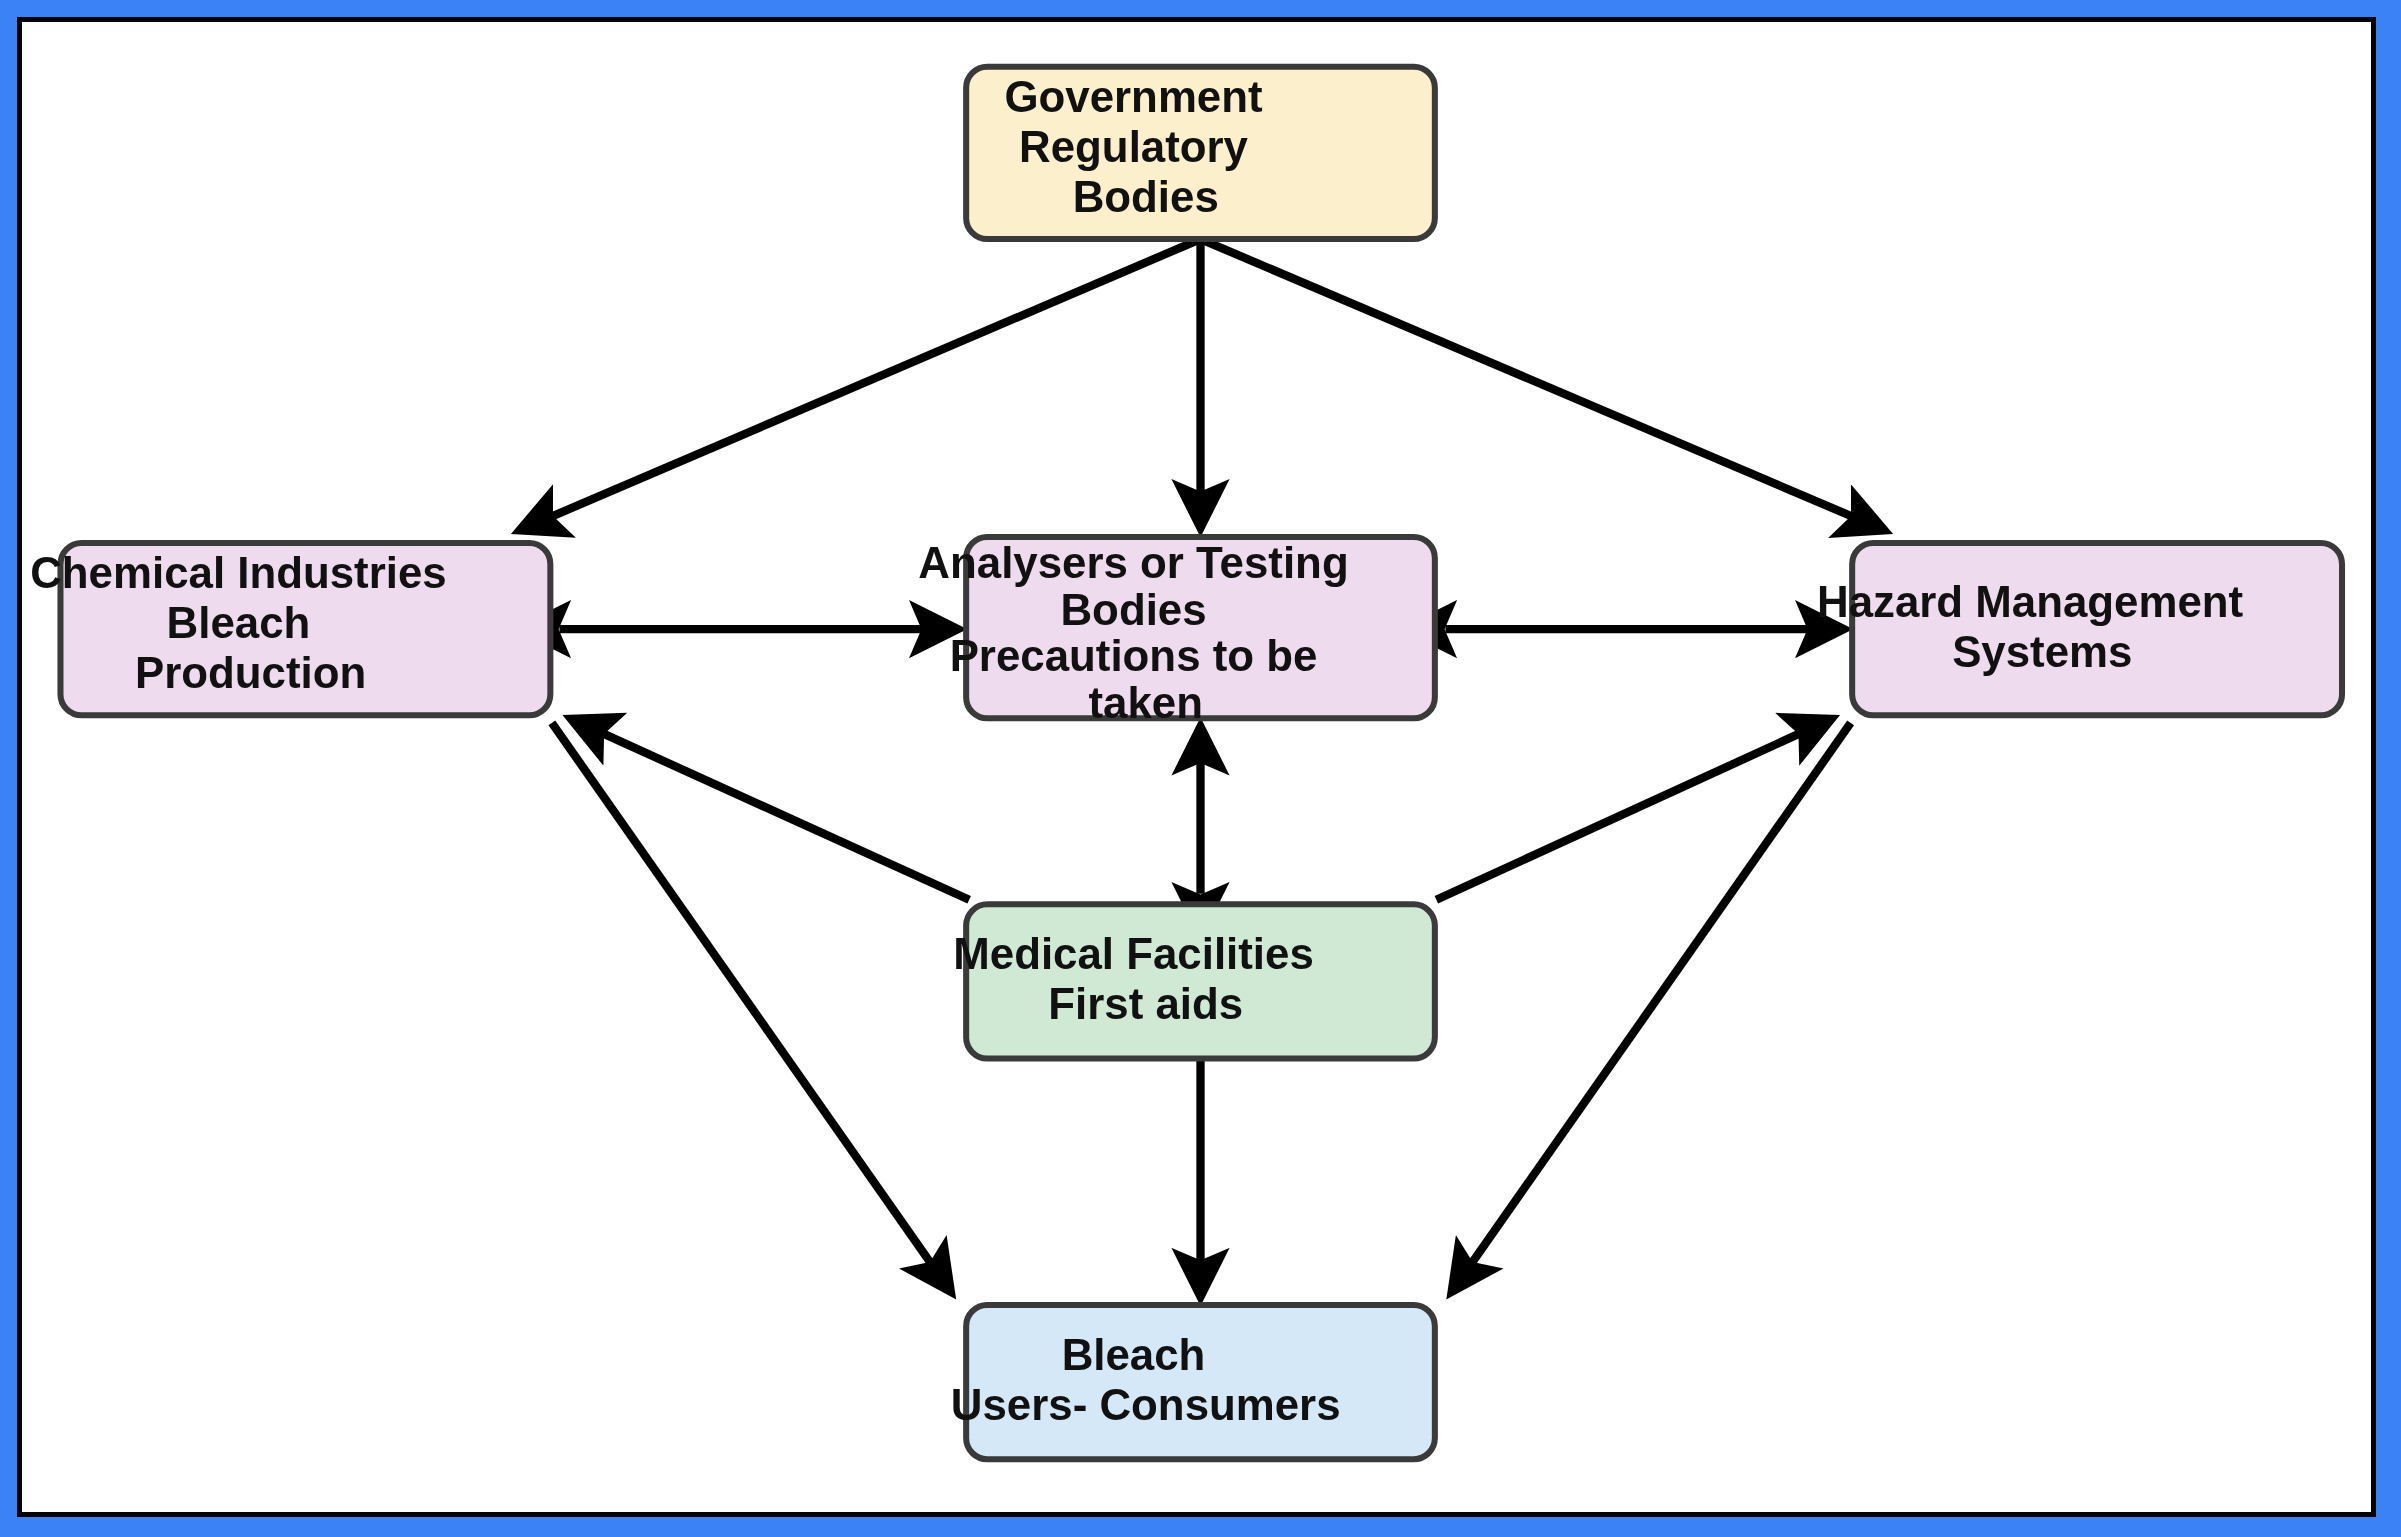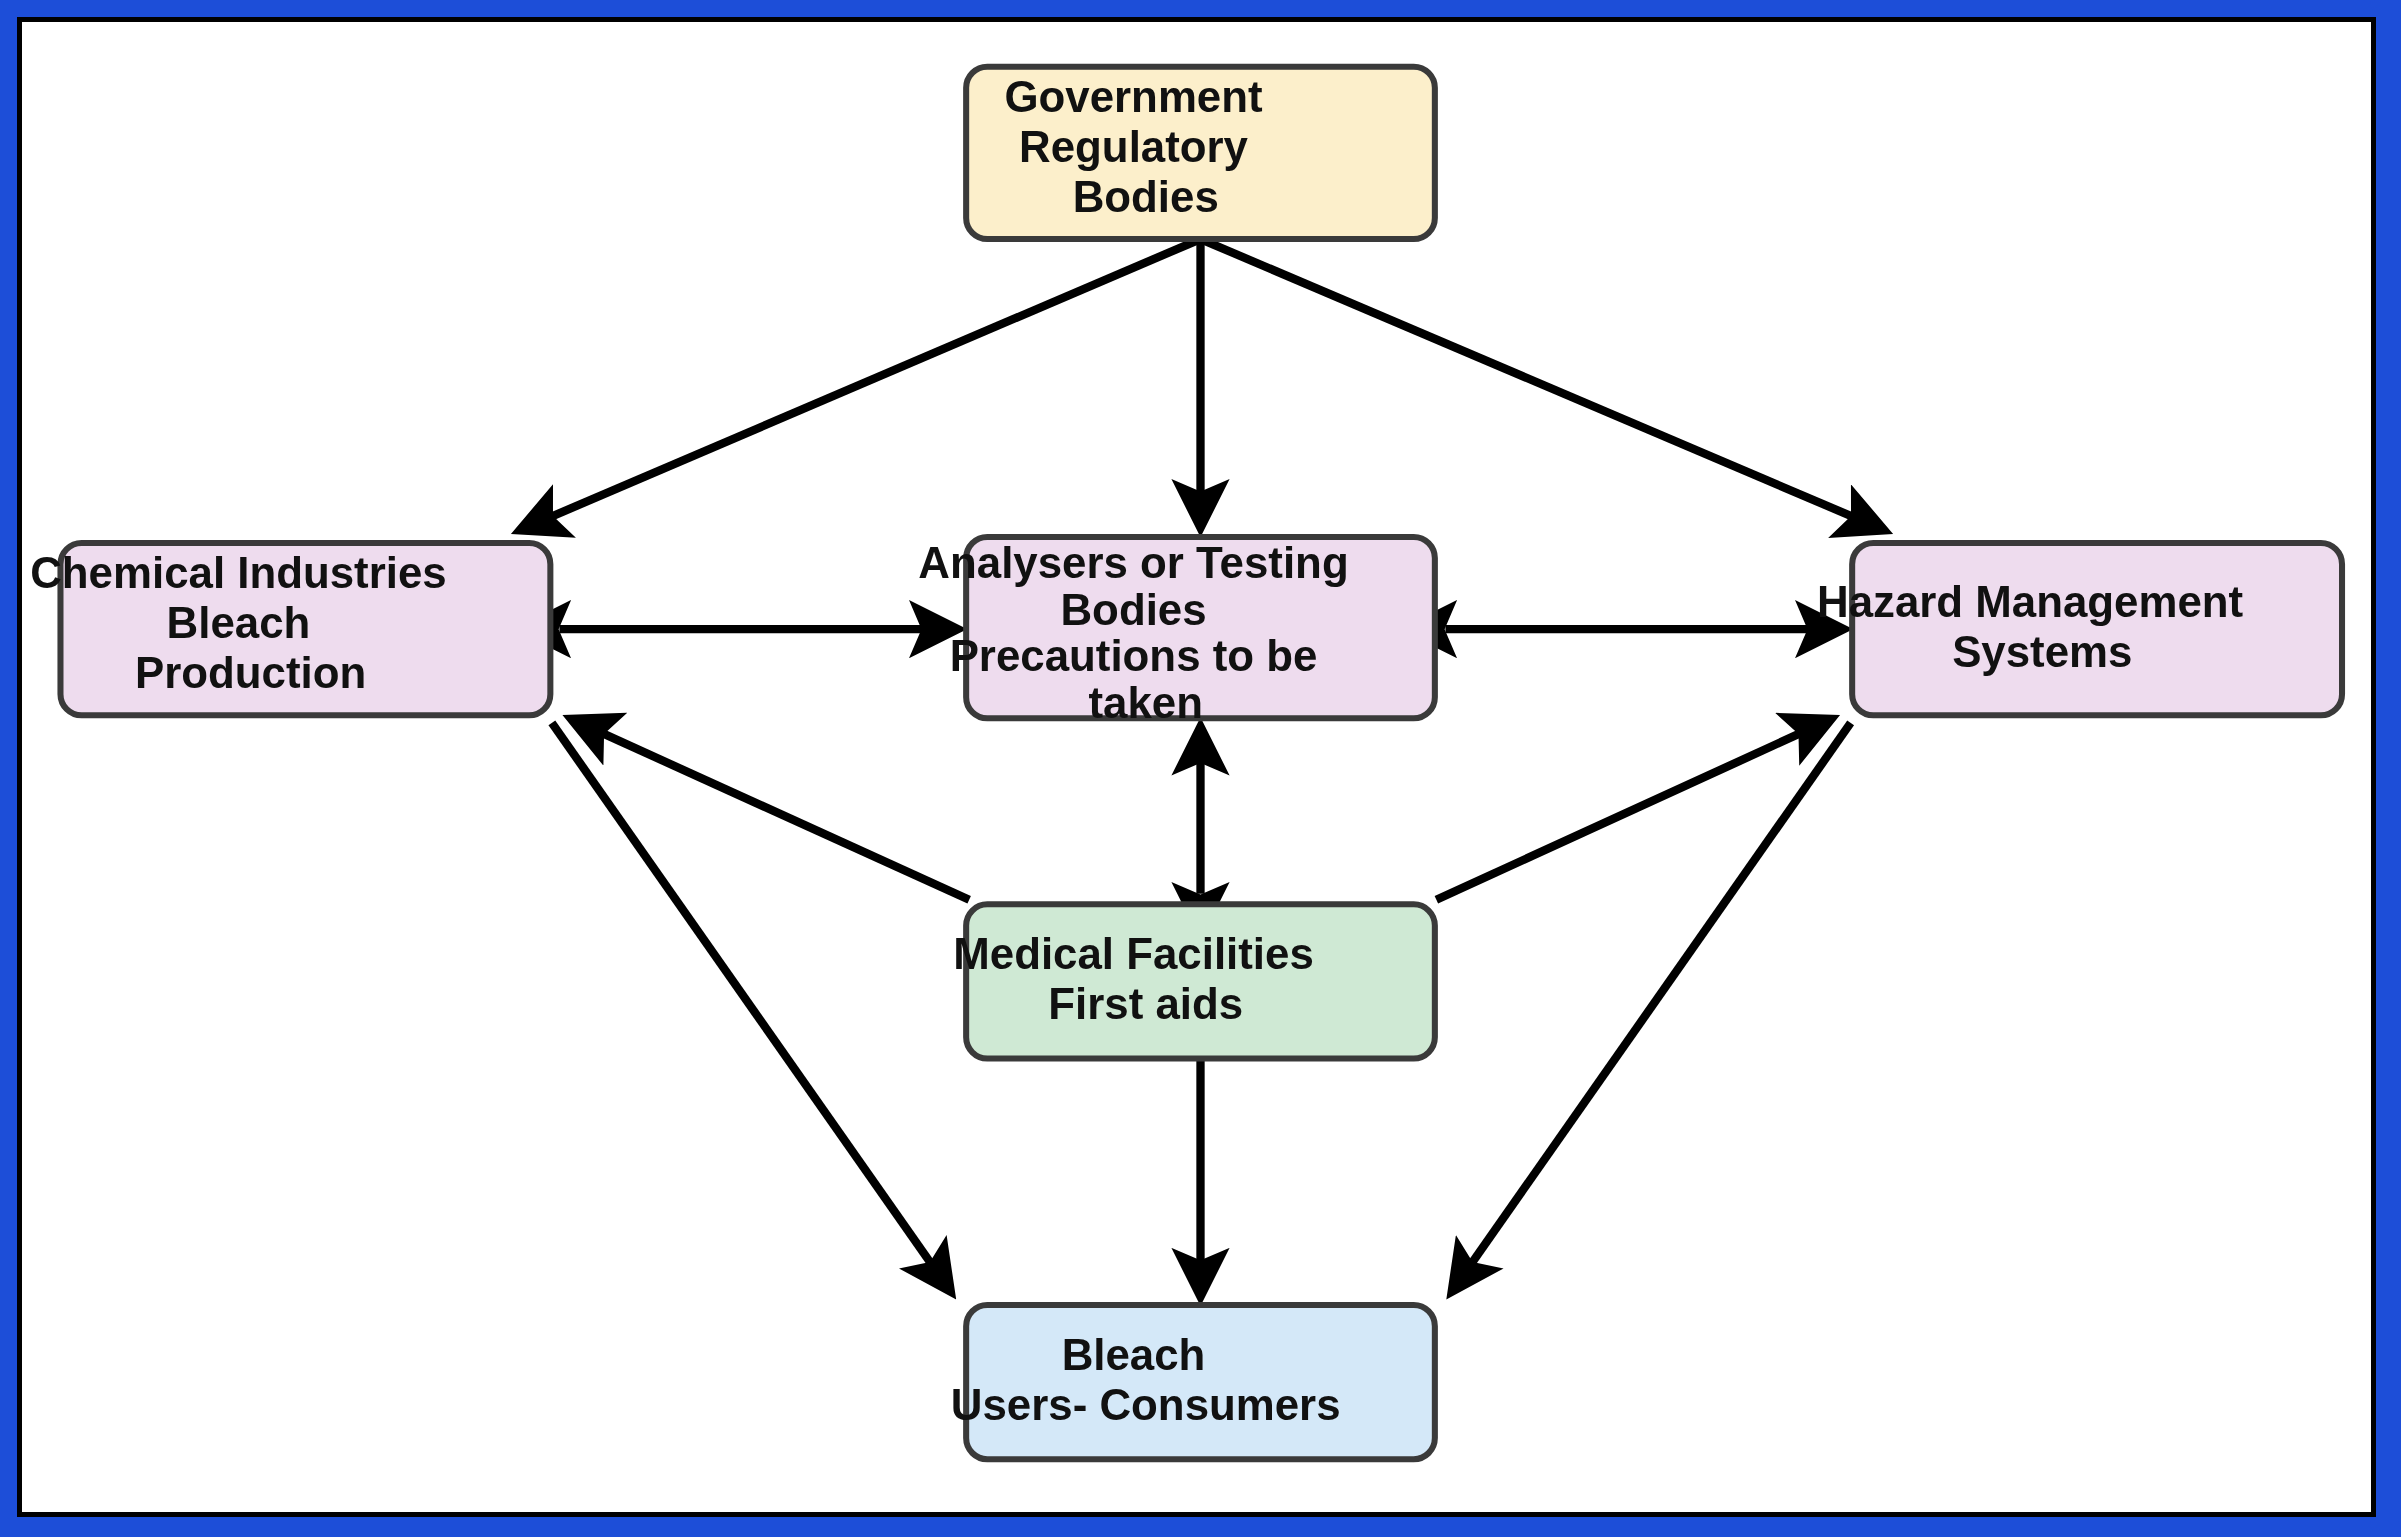--- a/index.html
+++ b/index.html
@@ -4,21 +4,21 @@
 <style>
   html, body {
     margin: 0;
     padding: 0;
     background: #ffffff;
   }
   #page {
     position: relative;
     width: 2401px;
     height: 1538px;
-    background: #1d4ed8;
+    background: #3b82f6;
     font-family: "Liberation Sans", sans-serif;
     overflow: hidden;
   }
   #frame {
     position: absolute;
     left: 17.4px;
     top: 16.6px;
     width: 2359px;
     height: 1500px;
     border: 5.3px solid #000000;

